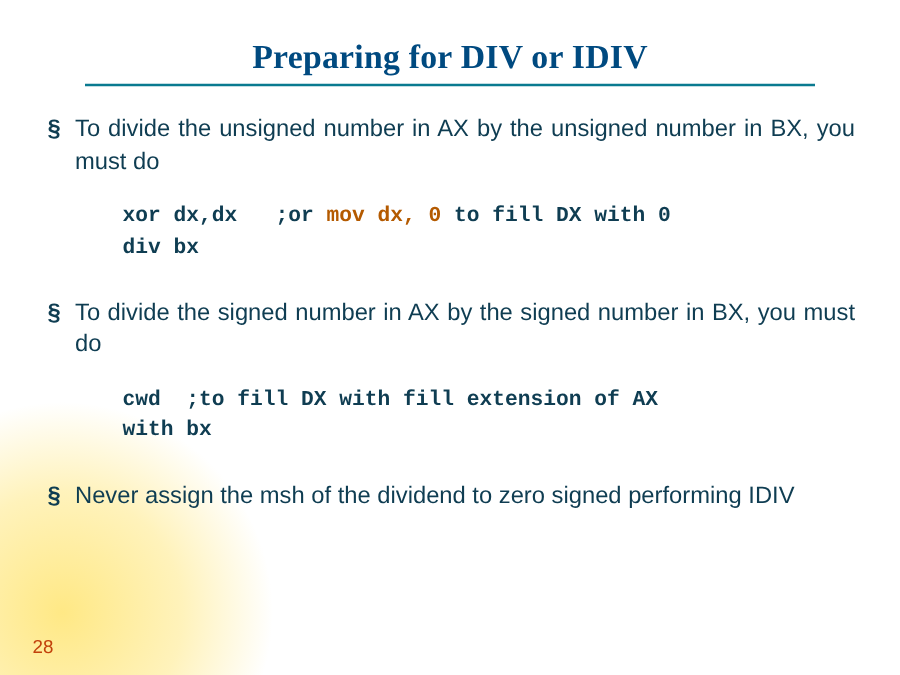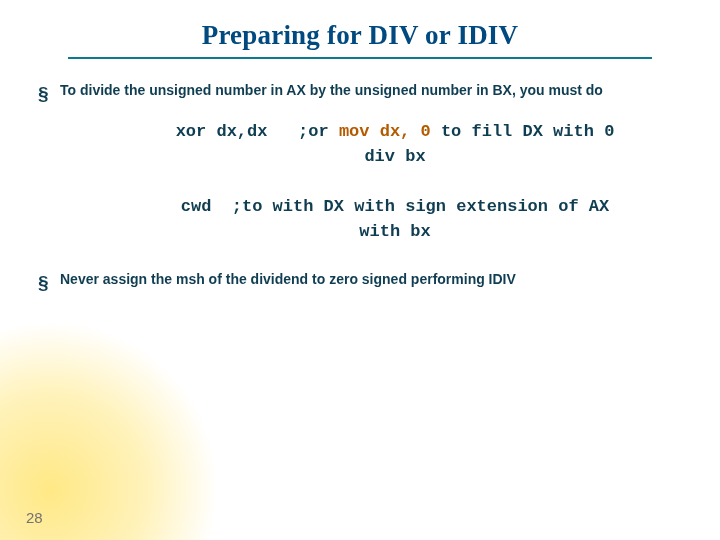--- a/index.html
+++ b/index.html
@@ -17,21 +17,21 @@
     bottom: -120px;
     width: 340px;
     height: 340px;
     border-radius: 50%;
     background: radial-gradient(circle, rgba(255,230,120,0.9) 0%, rgba(255,230,120,0.5) 40%, rgba(255,255,255,0) 70%);
     z-index: 0;
   }
   .slide {
     position: relative;
     z-index: 1;
-    padding: 18px 28px 0 28px;
+    padding: 28px 28px 0 28px;
   }
   .title {
     text-align: center;
     font-size: 27px;
     font-weight: bold;
     color: #004a80;
     border-bottom: 2px solid #0a7a90;
     padding: 2px 0 6px 0;
     margin: 0 40px 22px 40px;
     letter-spacing: 0.2px;
@@ -39,73 +39,75 @@
   }
   ul.points {
     list-style: none;
     padding: 0 8px 0 6px;
   }
   ul.points > li {
     position: relative;
     padding-left: 26px;
     margin-bottom: 20px;
     color: #0f3d52;
-    font-size: 14px;
-    font-weight: bold;
+    font-size: 19px;
+    font-weight: normal;
     line-height: 1.35;
     text-align: justify;
   }
   ul.points > li::before {
     content: "§";
     position: absolute;
     left: 4px;
     top: 0;
     color: #0f3d52;
     font-size: 19px;
     font-weight: bold;
   }
   .code {
     font-family: "Courier New", Courier, monospace;
     font-size: 17px;
     font-weight: bold;
     color: #0f3d52;
     white-space: pre;
     margin: 16px 0 26px 70px;
     line-height: 1.45;
-    text-align: center;
   }
   .code .kw { color: #0f3d52; }
   .code .hi { color: #b45a00; }
   .pagenum {
     position: absolute;
     left: 26px;
     bottom: 14px;
     font-size: 15px;
-    color: #737373;
+    color: #c2410c;
     z-index: 2;
   }
 </style>
 </head>
 <body>
 
 <div class="halo"></div>
 
 <div class="slide">
 
   <div class="title">Preparing for DIV or IDIV</div>
 
   <ul class="points">
     <li>To divide the unsigned number in AX by the unsigned number in BX, you must do</li>
   </ul>
 
   <div class="code"><span class="kw">xor dx,dx   </span><span class="kw">;or </span><span class="hi">mov dx, 0</span><span class="kw"> to fill DX with 0</span>
 <span class="kw">div bx</span></div>
 
+  <ul class="points">
+    <li>To divide the signed number in AX by the signed number in BX, you must do</li>
+  </ul>
 
-  <div class="code"><span class="kw">cwd  </span><span class="kw">;to with DX with sign extension of AX</span>
+  <div class="code"><span class="kw">cwd  </span><span class="kw">;to fill DX with fill extension of AX</span>
 <span class="kw">with bx</span></div>
 
   <ul class="points">
     <li>Never assign the msh of the dividend to zero signed performing IDIV</li>
   </ul>
 
 </div>
 
 <div class="pagenum">28</div>
 

